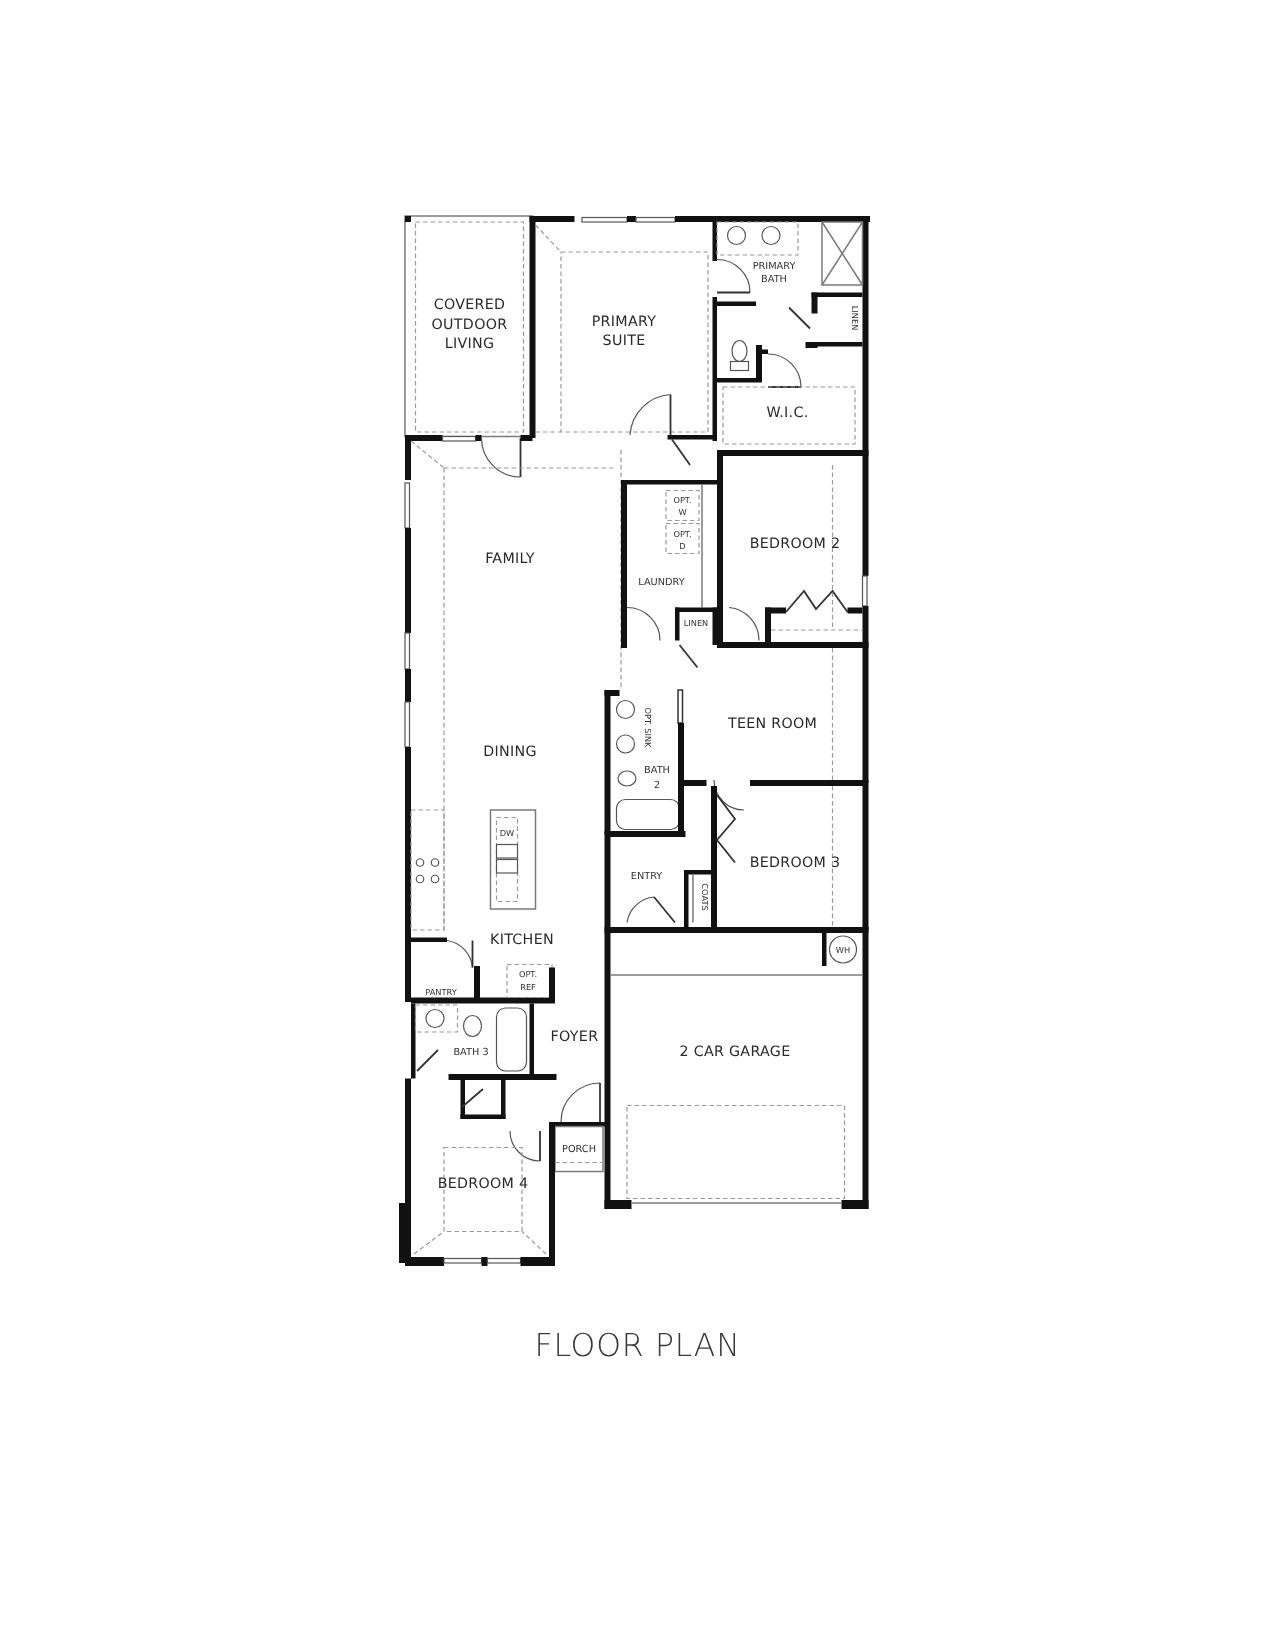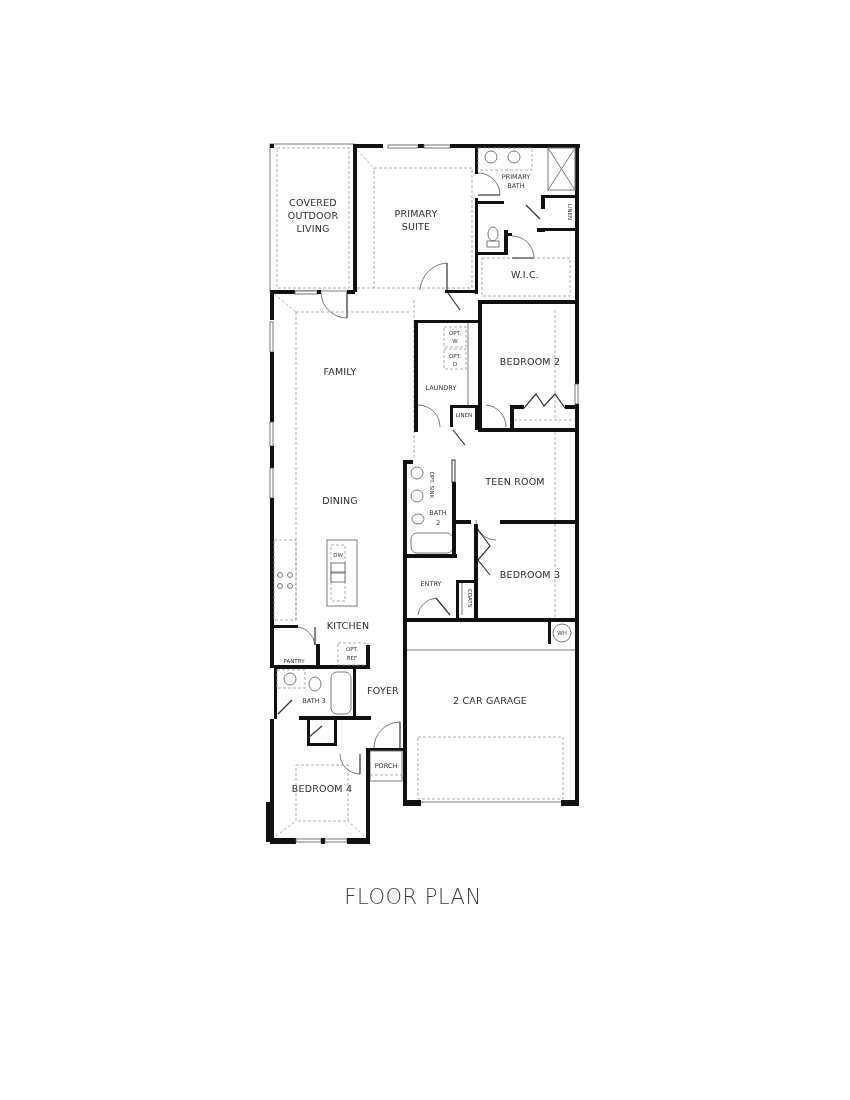--- a/index.html
+++ b/index.html
@@ -9,21 +9,21 @@
     .thin { stroke: #7a7a7a; stroke-width: 1; fill: none; }
     .thin-dark { stroke: #333333; stroke-width: 1; fill: none; }
     .dash { stroke: #9a9a9a; stroke-width: 0.8; stroke-dasharray: 3 2; fill: none; }
     .win { fill: #ffffff; stroke: #555555; stroke-width: 0.8; }
     .door-arc { stroke: #555555; stroke-width: 0.8; fill: none; }
     .door-leaf { stroke: #333333; stroke-width: 1.2; fill: none; }
     .fixture { stroke: #555555; stroke-width: 0.8; fill: #ffffff; }
     .room-label { font-family: "DejaVu Sans", sans-serif; font-size: 9.5px; fill: #2a2a2a; text-anchor: middle; letter-spacing: 0.2px; }
     .small-label { font-family: "DejaVu Sans", sans-serif; font-size: 6.5px; fill: #333333; text-anchor: middle; }
     .tiny-label { font-family: "DejaVu Sans", sans-serif; font-size: 5.5px; fill: #333333; text-anchor: middle; }
-    #title { position: absolute; left: 4px; top: 885px; width: 818px; text-align: center; font-family: "DejaVu Sans", sans-serif; font-size: 21px; font-weight: 300; color: #3a3a3a; letter-spacing: 0.5px; }
+    #title { position: absolute; left: 16px; top: 885px; width: 818px; text-align: center; font-family: "DejaVu Sans", sans-serif; font-size: 21px; font-weight: 300; color: #3a3a3a; letter-spacing: 0.5px; }
   </style>
 </head>
 <body>
 
 <svg id="plan" viewBox="0 0 850 1100" xmlns="http://www.w3.org/2000/svg">
 
   <g>
     <rect x="270" y="144" width="85" height="147" class="thin"></rect>
     <rect x="277" y="148" width="72" height="140" class="dash"></rect>
     <rect x="270" y="144" width="4" height="4" class="wall"></rect>

